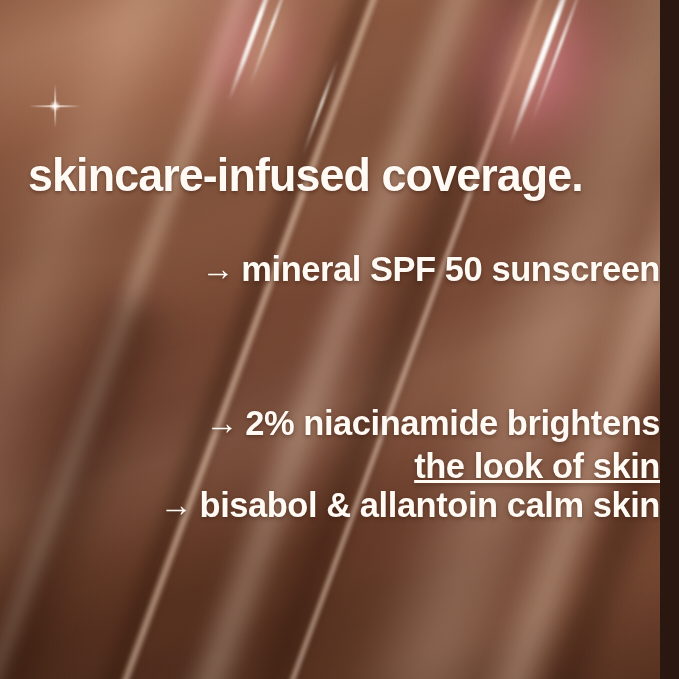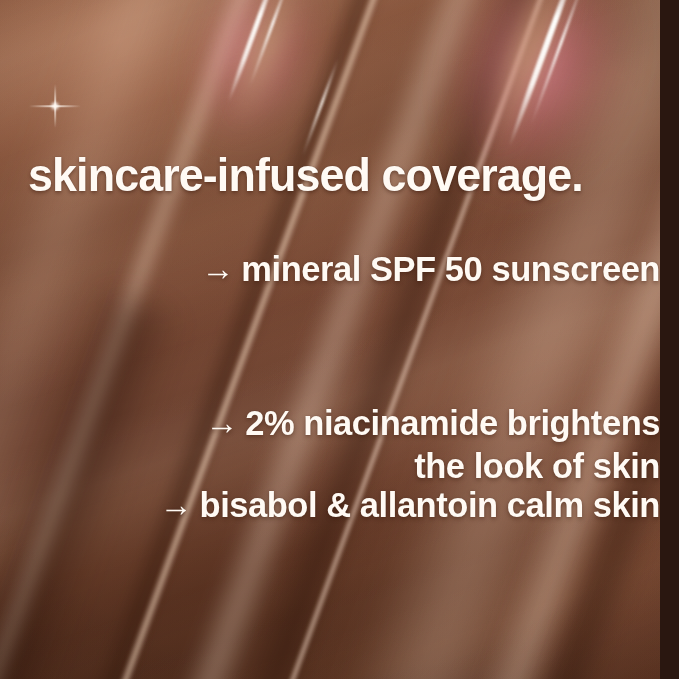--- a/index.html
+++ b/index.html
@@ -175,21 +175,21 @@
   }
 
   #bullet-0 { top: 8px; }
   #bullet-1 { top: 125px; margin-top: 37px; }
   #bullet-2 { top: 244px; }
 
   
   #bullet-0 .line-0 { margin-left: -6px; }
   #bullet-0 .line-1 { margin-left: 46px; }
   #bullet-1 .line-0 { margin-left: -4px; }
-  #bullet-1 .line-1 { margin-left: 40px; }
+  #bullet-1 .line-1 { margin-left: 40px; text-decoration: underline; }
   #bullet-2 .line-0 { margin-left: -2px; }
 </style>
 </head>
 <body>
 
 <div id="canvas">
 
   <div class="bg-layer bg-base"></div>
   <div class="bg-layer bg-bands-wide"></div>
   <div class="bg-layer bg-bands"></div>

